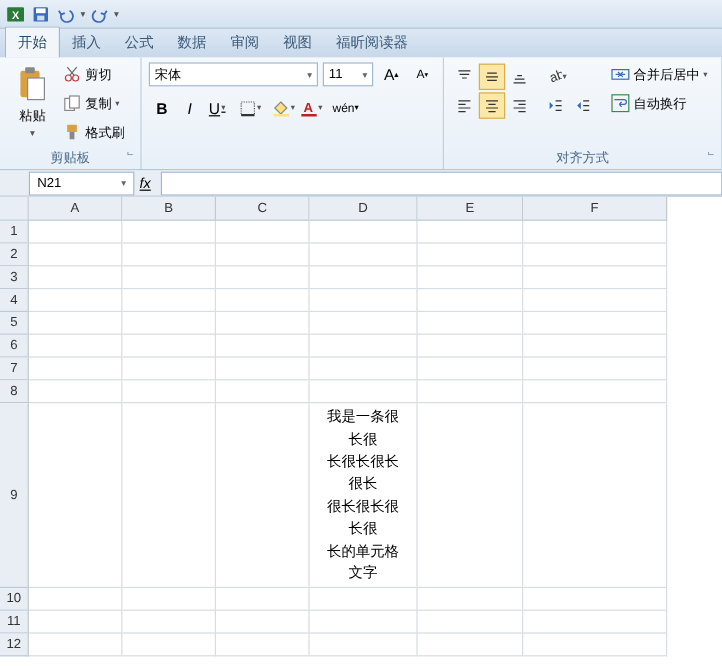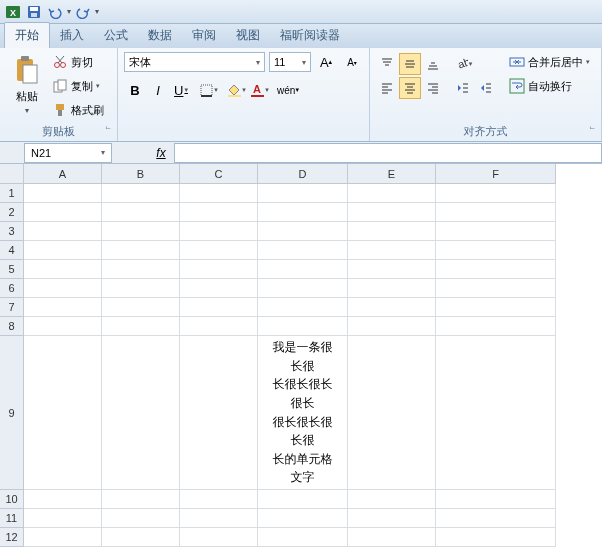--- a/index.html
+++ b/index.html
@@ -26,21 +26,21 @@
 .combo .dd { margin-left: auto; font-size: 8px; color: #666; padding-left: 6px; }
 .btn-row { display: flex; gap: 1px; margin-top: 6px; }
 .tb-btn { width: 22px; height: 22px; display: inline-flex; align-items: center; justify-content: center; border: 1px solid transparent; font-size: 13px; }
 .tb-btn.dd::after { content: "▾"; font-size: 7px; margin-left: 1px; color: #555; }
 .tb-btn.active { background: #fde8a8; border-color: #d8b050; }
 .align-group .btn-row { margin-top: 0; }
 .align-vstack { display: flex; flex-direction: column; gap: 2px; padding-top: 2px; }
 .namebox-row { height: 22px; background: #e8eef4; border-bottom: 1px solid #b0c0d0; display: flex; align-items: center; }
 .namebox { width: 88px; background: #fff; border: 1px solid #a0b8d0; height: 20px; margin-left: 24px; display: flex; align-items: center; padding: 0 6px; font-size: 11px; }
 .namebox .dd { margin-left: auto; font-size: 8px; color: #666; }
-.fx-area { display: flex; align-items: center; margin-left: 40px; gap: 6px; text-decoration: underline; }
+.fx-area { display: flex; align-items: center; gap: 6px; text-decoration: underline; }
 .fx-btn { width: 18px; height: 18px; display: inline-flex; align-items: center; justify-content: center; }
 .fx-label { font-style: italic; font-size: 12px; }
 .formula-bar { flex: 1; background: #fff; border: 1px solid #a0b8d0; height: 20px; margin-left: 4px; }
 .grid { display: flex; background: #fff; }
 .corner { width: 24px; height: 20px; background: #e8eef4; border-right: 1px solid #c0cad4; border-bottom: 1px solid #c0cad4; }
 .col-headers { display: flex; }
 .col-h { height: 20px; background: #e8eef4; border-right: 1px solid #c0cad4; border-bottom: 1px solid #c0cad4; text-align: center; font-size: 11px; line-height: 20px; color: #333; }
 .row-h { width: 24px; background: #e8eef4; border-right: 1px solid #c0cad4; border-bottom: 1px solid #c0cad4; text-align: center; font-size: 11px; color: #333; display: flex; align-items: center; justify-content: center; }
 .cell { border-right: 1px solid #d8dde2; border-bottom: 1px solid #d8dde2; font-size: 12px; text-align: center; display: flex; align-items: center; justify-content: center; white-space: pre-line; line-height: 1.55; padding: 1px 2px; }
 .grid-body { display: flex; flex-direction: column; }

